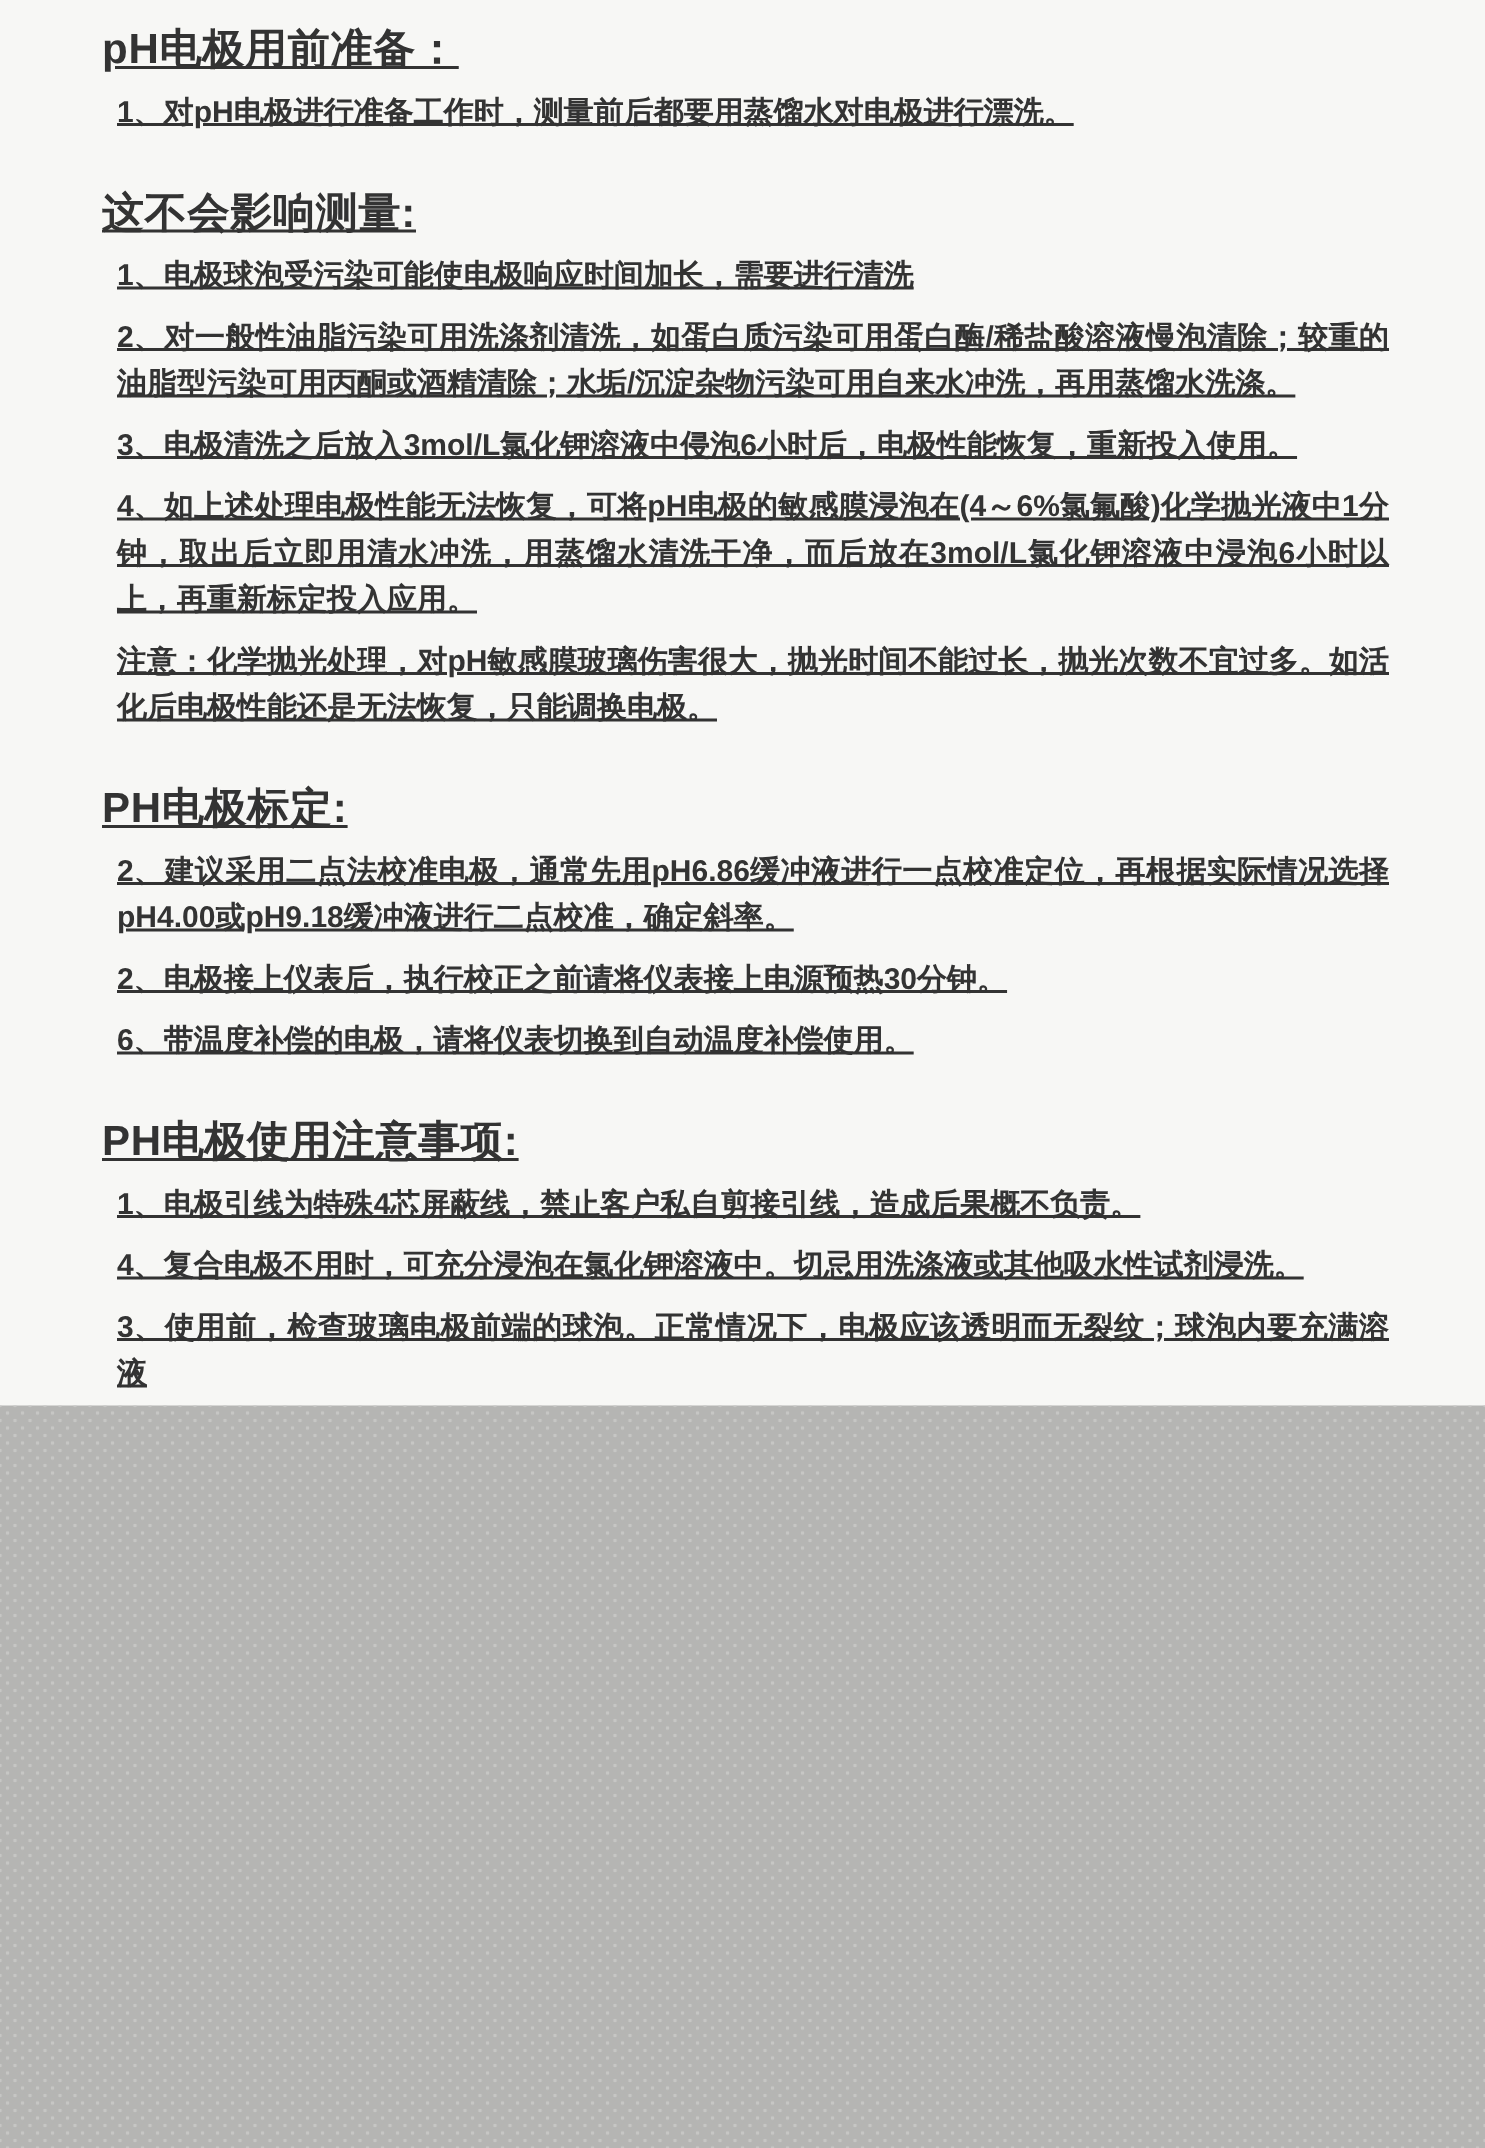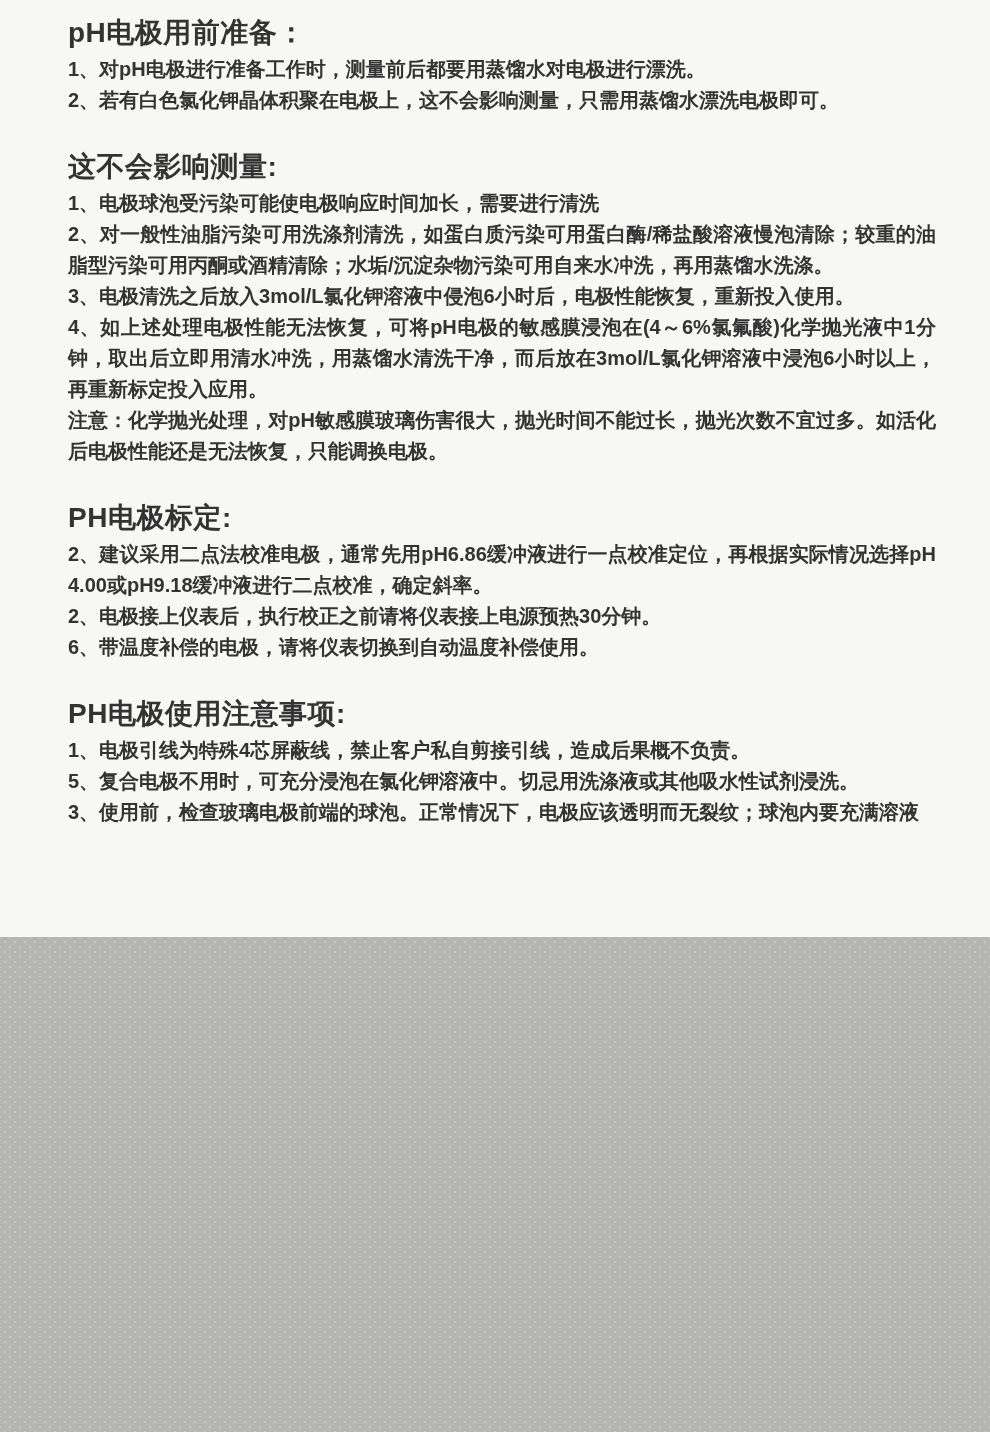--- a/index.html
+++ b/index.html
@@ -14,37 +14,38 @@
   }
   .page {
     position: relative;
     width: 990px;
     height: 1432px;
   }
   .content {
     height: 937px;
     overflow: hidden;
     padding: 16px 54px 0 68px;
+    text-decoration: underline;
   }
   .section-heading {
     font-size: 28px;
     line-height: 34px;
     font-weight: 700;
     margin: 34px 0 4px 0;
     color: #333333;
     letter-spacing: 0.5px;
   }
   .sec:first-child .section-heading {
     margin-top: 0;
   }
   .list-item {
     font-size: 20px;
     line-height: 31px;
     font-weight: 600;
-    margin: 0;
+    margin: 10px;
     color: #333333;
     text-align: justify;
     text-justify: inter-ideograph;
     word-break: break-all;
   }
   .gray-mask {
     position: absolute;
     left: 0;
     top: 937px;
     width: 990px;
@@ -59,21 +60,20 @@
 </style>
 </head>
 <body>
 
 <div class="page">
   <div class="content">
 
     <div class="sec">
       <h2 class="section-heading">pH电极用前准备：</h2>
       <p class="list-item">1、对pH电极进行准备工作时，测量前后都要用蒸馏水对电极进行漂洗。</p>
-      <p class="list-item">2、若有白色氯化钾晶体积聚在电极上，这不会影响测量，只需用蒸馏水漂洗电极即可。</p>
     </div>
 
     <div class="sec">
       <h2 class="section-heading">这不会影响测量:</h2>
       <p class="list-item">1、电极球泡受污染可能使电极响应时间加长，需要进行清洗</p>
       <p class="list-item">2、对一般性油脂污染可用洗涤剂清洗，如蛋白质污染可用蛋白酶/稀盐酸溶液慢泡清除；较重的油脂型污染可用丙酮或酒精清除；水垢/沉淀杂物污染可用自来水冲洗，再用蒸馏水洗涤。</p>
       <p class="list-item">3、电极清洗之后放入3mol/L氯化钾溶液中侵泡6小时后，电极性能恢复，重新投入使用。</p>
       <p class="list-item">4、如上述处理电极性能无法恢复，可将pH电极的敏感膜浸泡在(4～6%氯氟酸)化学抛光液中1分钟，取出后立即用清水冲洗，用蒸馏水清洗干净，而后放在3mol/L氯化钾溶液中浸泡6小时以上，再重新标定投入应用。</p>
       <p class="list-item">注意：化学抛光处理，对pH敏感膜玻璃伤害很大，抛光时间不能过长，抛光次数不宜过多。如活化后电极性能还是无法恢复，只能调换电极。</p>
     </div>
@@ -81,20 +81,20 @@
     <div class="sec">
       <h2 class="section-heading">PH电极标定:</h2>
       <p class="list-item">2、建议采用二点法校准电极，通常先用pH6.86缓冲液进行一点校准定位，再根据实际情况选择pH4.00或pH9.18缓冲液进行二点校准，确定斜率。</p>
       <p class="list-item">2、电极接上仪表后，执行校正之前请将仪表接上电源预热30分钟。</p>
       <p class="list-item">6、带温度补偿的电极，请将仪表切换到自动温度补偿使用。</p>
     </div>
 
     <div class="sec">
       <h2 class="section-heading">PH电极使用注意事项:</h2>
       <p class="list-item">1、电极引线为特殊4芯屏蔽线，禁止客户私自剪接引线，造成后果概不负责。</p>
-      <p class="list-item">5、复合电极不用时，可充分浸泡在氯化钾溶液中。切忌用洗涤液或其他吸水性试剂浸洗。</p>
+      <p class="list-item">4、复合电极不用时，可充分浸泡在氯化钾溶液中。切忌用洗涤液或其他吸水性试剂浸洗。</p>
       <p class="list-item">3、使用前，检查玻璃电极前端的球泡。正常情况下，电极应该透明而无裂纹；球泡内要充满溶液</p>
     </div>
 
   </div>
 
   <div class="gray-mask"></div>
 </div>
 
 </body></html>

